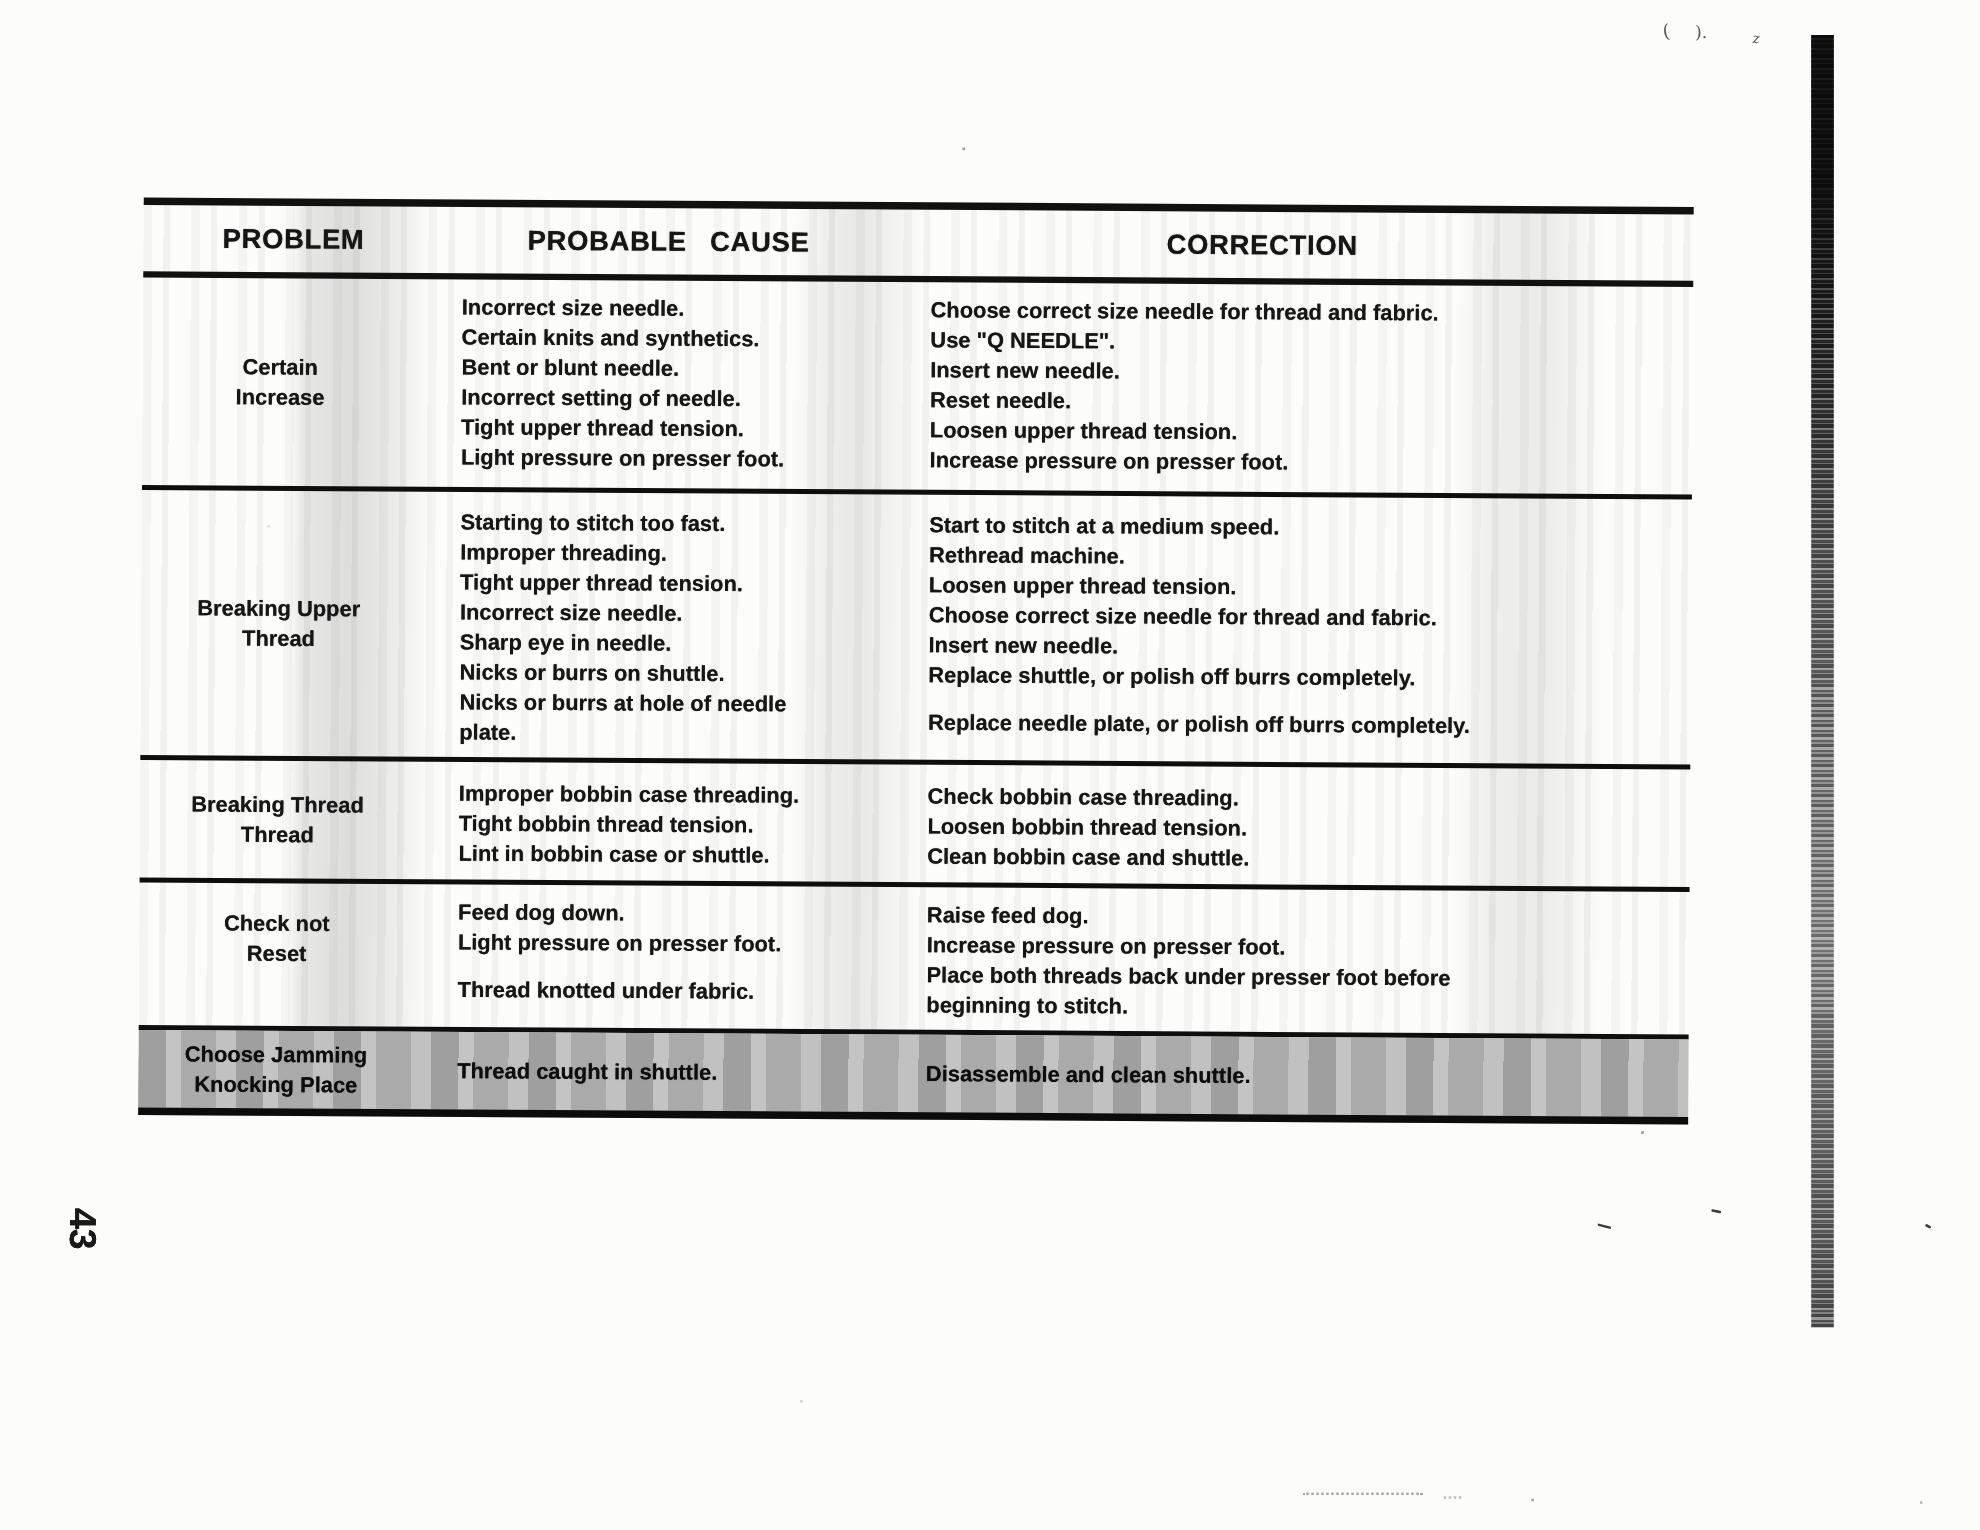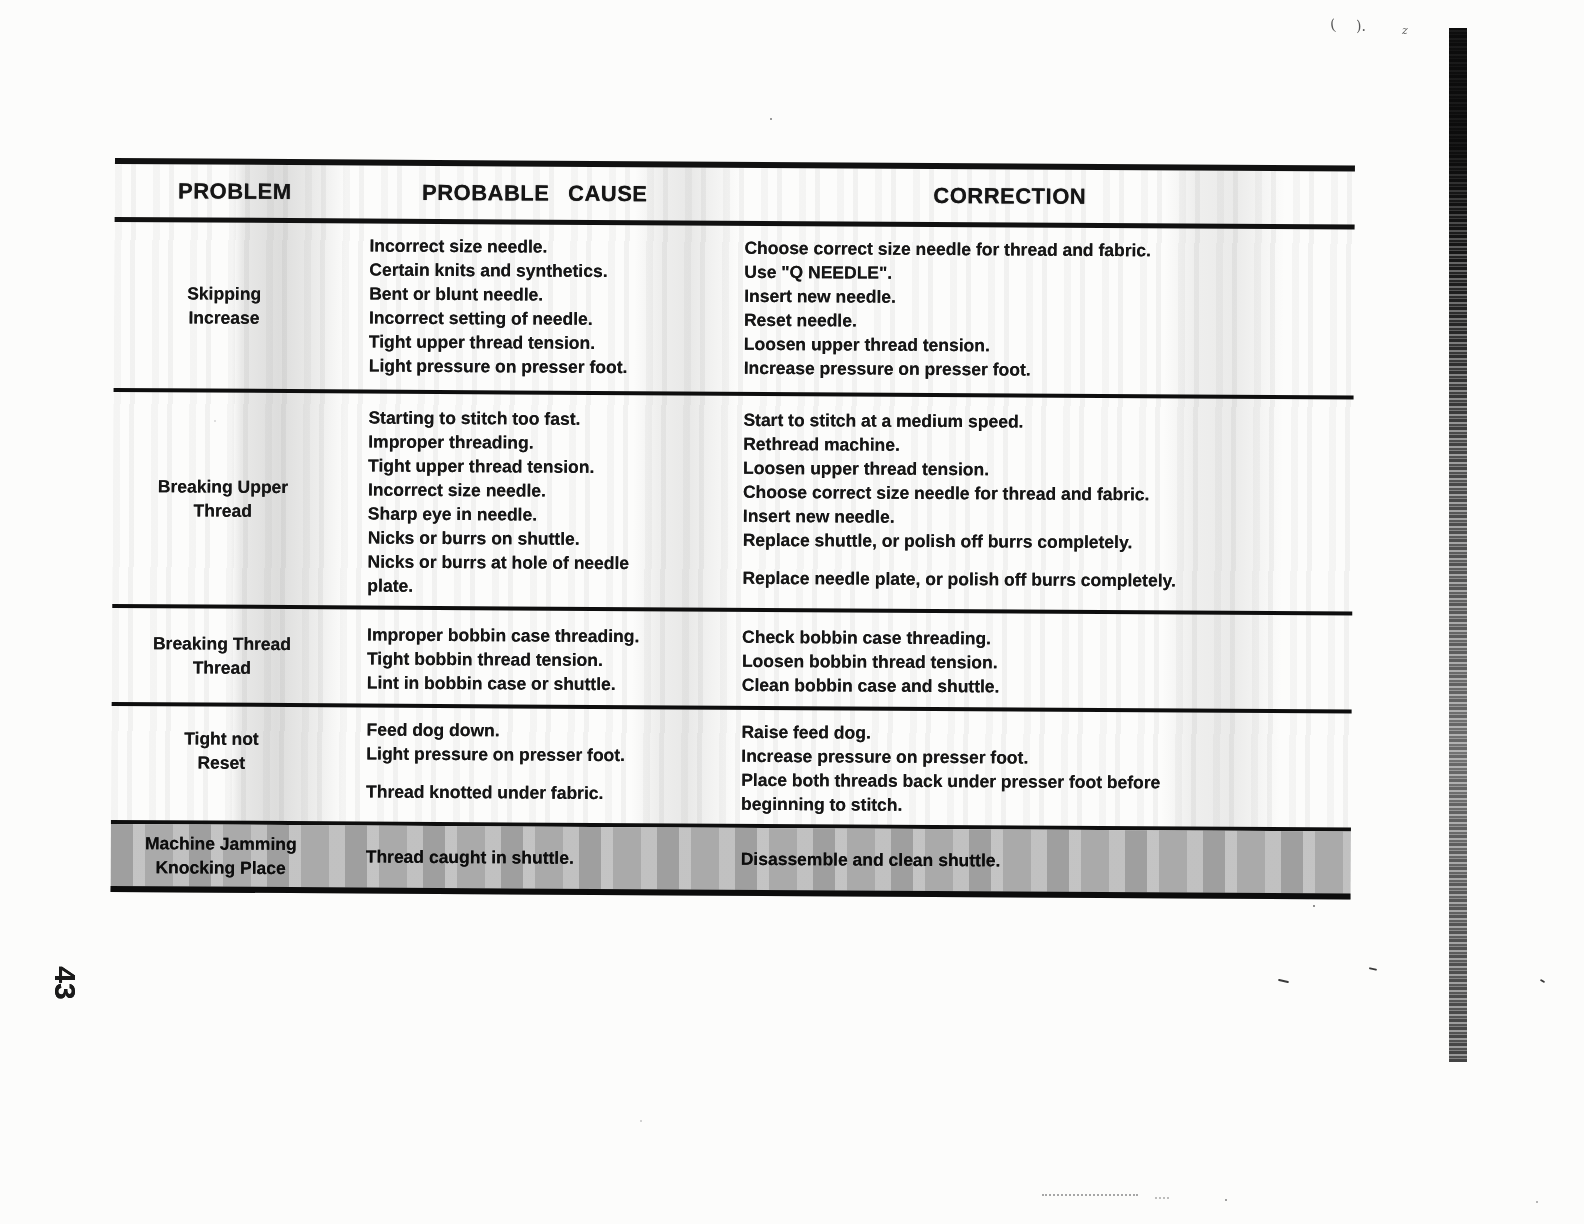--- a/index.html
+++ b/index.html
@@ -109,21 +109,21 @@
 
   <div class="scan-table">
     <div class="thead">
       <div class="th">PROBLEM</div>
       <div class="th">PROBABLE CAUSE</div>
       <div class="th th-correction">CORRECTION</div>
     </div>
     <div>
         <div class="row">
           <div class="cell problem-cell">
-            <div class="plabel">Skipping</div>
+            <div class="plabel">Certain</div>
             <div class="plabel">Increase</div>
           </div>
           <div class="cell list-cell cause-cell">
             <div class="line">Incorrect size needle.</div>
             <div class="line">Certain knits and synthetics.</div>
             <div class="line">Bent or blunt needle.</div>
             <div class="line">Incorrect setting of needle.</div>
             <div class="line">Tight upper thread tension.</div>
             <div class="line">Light pressure on presser foot.</div>
           </div>
@@ -173,39 +173,39 @@
             <div class="line">Lint in bobbin case or shuttle.</div>
           </div>
           <div class="cell list-cell correction-cell">
             <div class="line">Check bobbin case threading.</div>
             <div class="line">Loosen bobbin thread tension.</div>
             <div class="line">Clean bobbin case and shuttle.</div>
           </div>
         </div>
         <div class="row">
           <div class="cell problem-cell">
-            <div class="plabel">Tight not</div>
+            <div class="plabel">Check not</div>
             <div class="plabel">Reset</div>
           </div>
           <div class="cell list-cell cause-cell">
             <div class="line">Feed dog down.</div>
             <div class="line">Light pressure on presser foot.</div>
             <div class="gap"></div>
             <div class="line">Thread knotted under fabric.</div>
           </div>
           <div class="cell list-cell correction-cell">
             <div class="line">Raise feed dog.</div>
             <div class="line">Increase pressure on presser foot.</div>
             <div class="line">Place both threads back under presser foot before</div>
             <div class="line">beginning to stitch.</div>
           </div>
         </div>
         <div class="row shaded">
           <div class="cell problem-cell">
-            <div class="plabel">Machine Jamming</div>
+            <div class="plabel">Choose Jamming</div>
             <div class="plabel">Knocking Place</div>
           </div>
           <div class="cell list-cell cause-cell">
             <div class="line">Thread caught in shuttle.</div>
           </div>
           <div class="cell list-cell correction-cell">
             <div class="line">Disassemble and clean shuttle.</div>
           </div>
         </div>
       </div>

